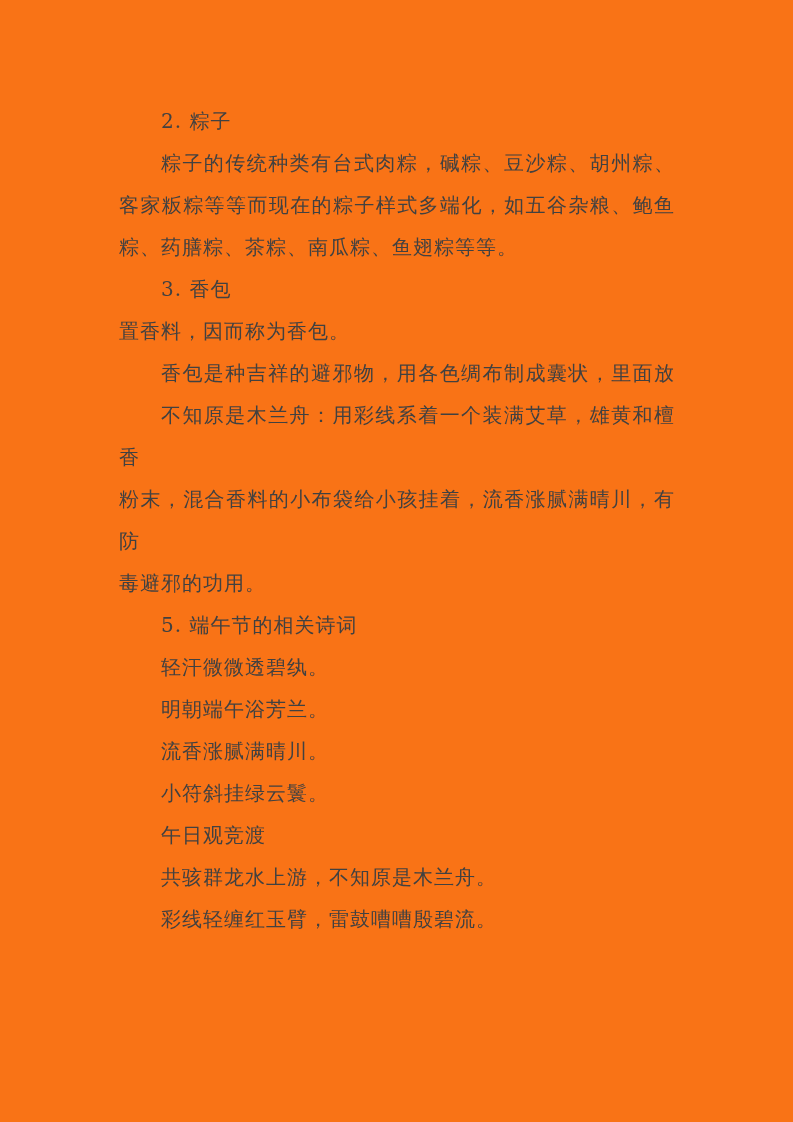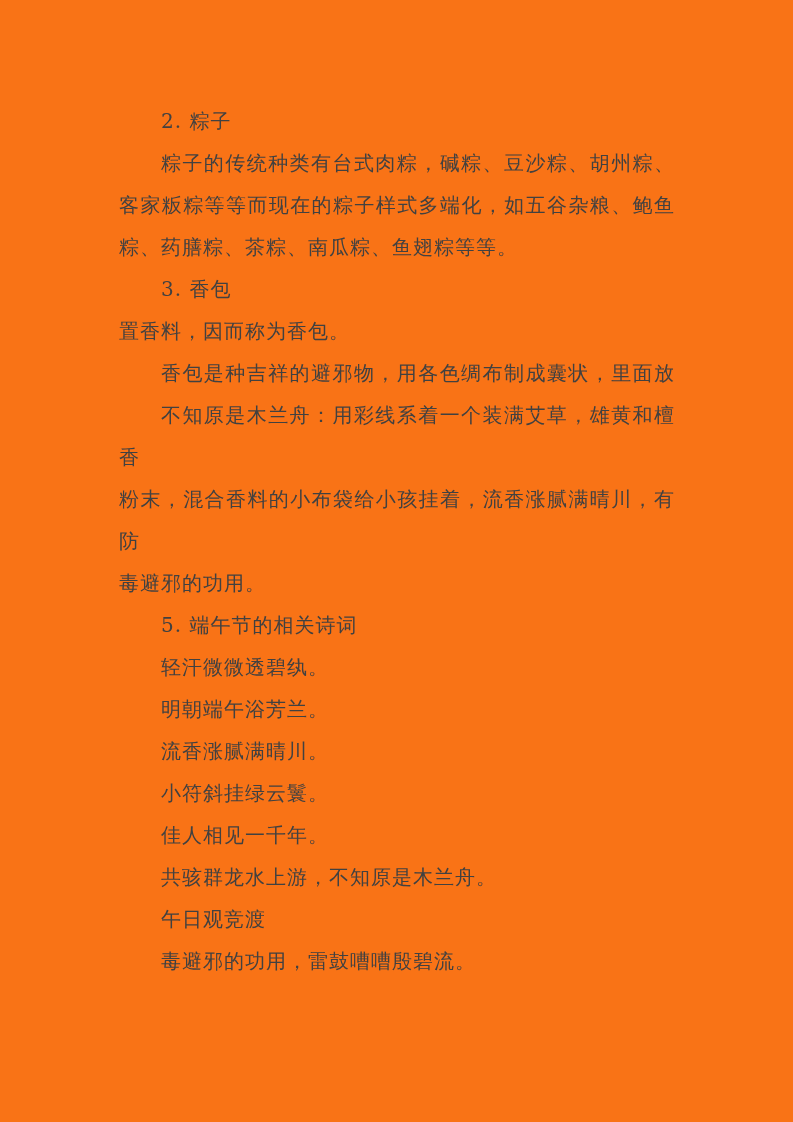--- a/index.html
+++ b/index.html
@@ -55,18 +55,17 @@
     <p class="ln">置香料，因而称为香包。</p>
     <p class="ln ind fill">香包是种吉祥的避邪物，用各色绸布制成囊状，里面放</p>
     <p class="ln ind fill">不知原是木兰舟：用彩线系着一个装满艾草，雄黄和檀香</p>
     <p class="ln fill">粉末，混合香料的小布袋给小孩挂着，流香涨腻满晴川，有防</p>
     <p class="ln">毒避邪的功用。</p>
     <p class="ln ind">5. 端午节的相关诗词</p>
     <p class="ln ind">轻汗微微透碧纨。</p>
     <p class="ln ind">明朝端午浴芳兰。</p>
     <p class="ln ind">流香涨腻满晴川。</p>
     <p class="ln ind">小符斜挂绿云鬟。</p>
-    <p class="ln ind">佳人相见一千年。</p>
+    <p class="ln ind">午日观竞渡</p>
     <p class="ln ind">共骇群龙水上游，不知原是木兰舟。</p>
-    <p class="ln ind">午日观竞渡</p>
-    <p class="ln ind">毒避邪的功用，雷鼓嘈嘈殷碧流。</p>
+    <p class="ln ind">彩线轻缠红玉臂，雷鼓嘈嘈殷碧流。</p>
   </div>
 </div>
 
 </body></html>

